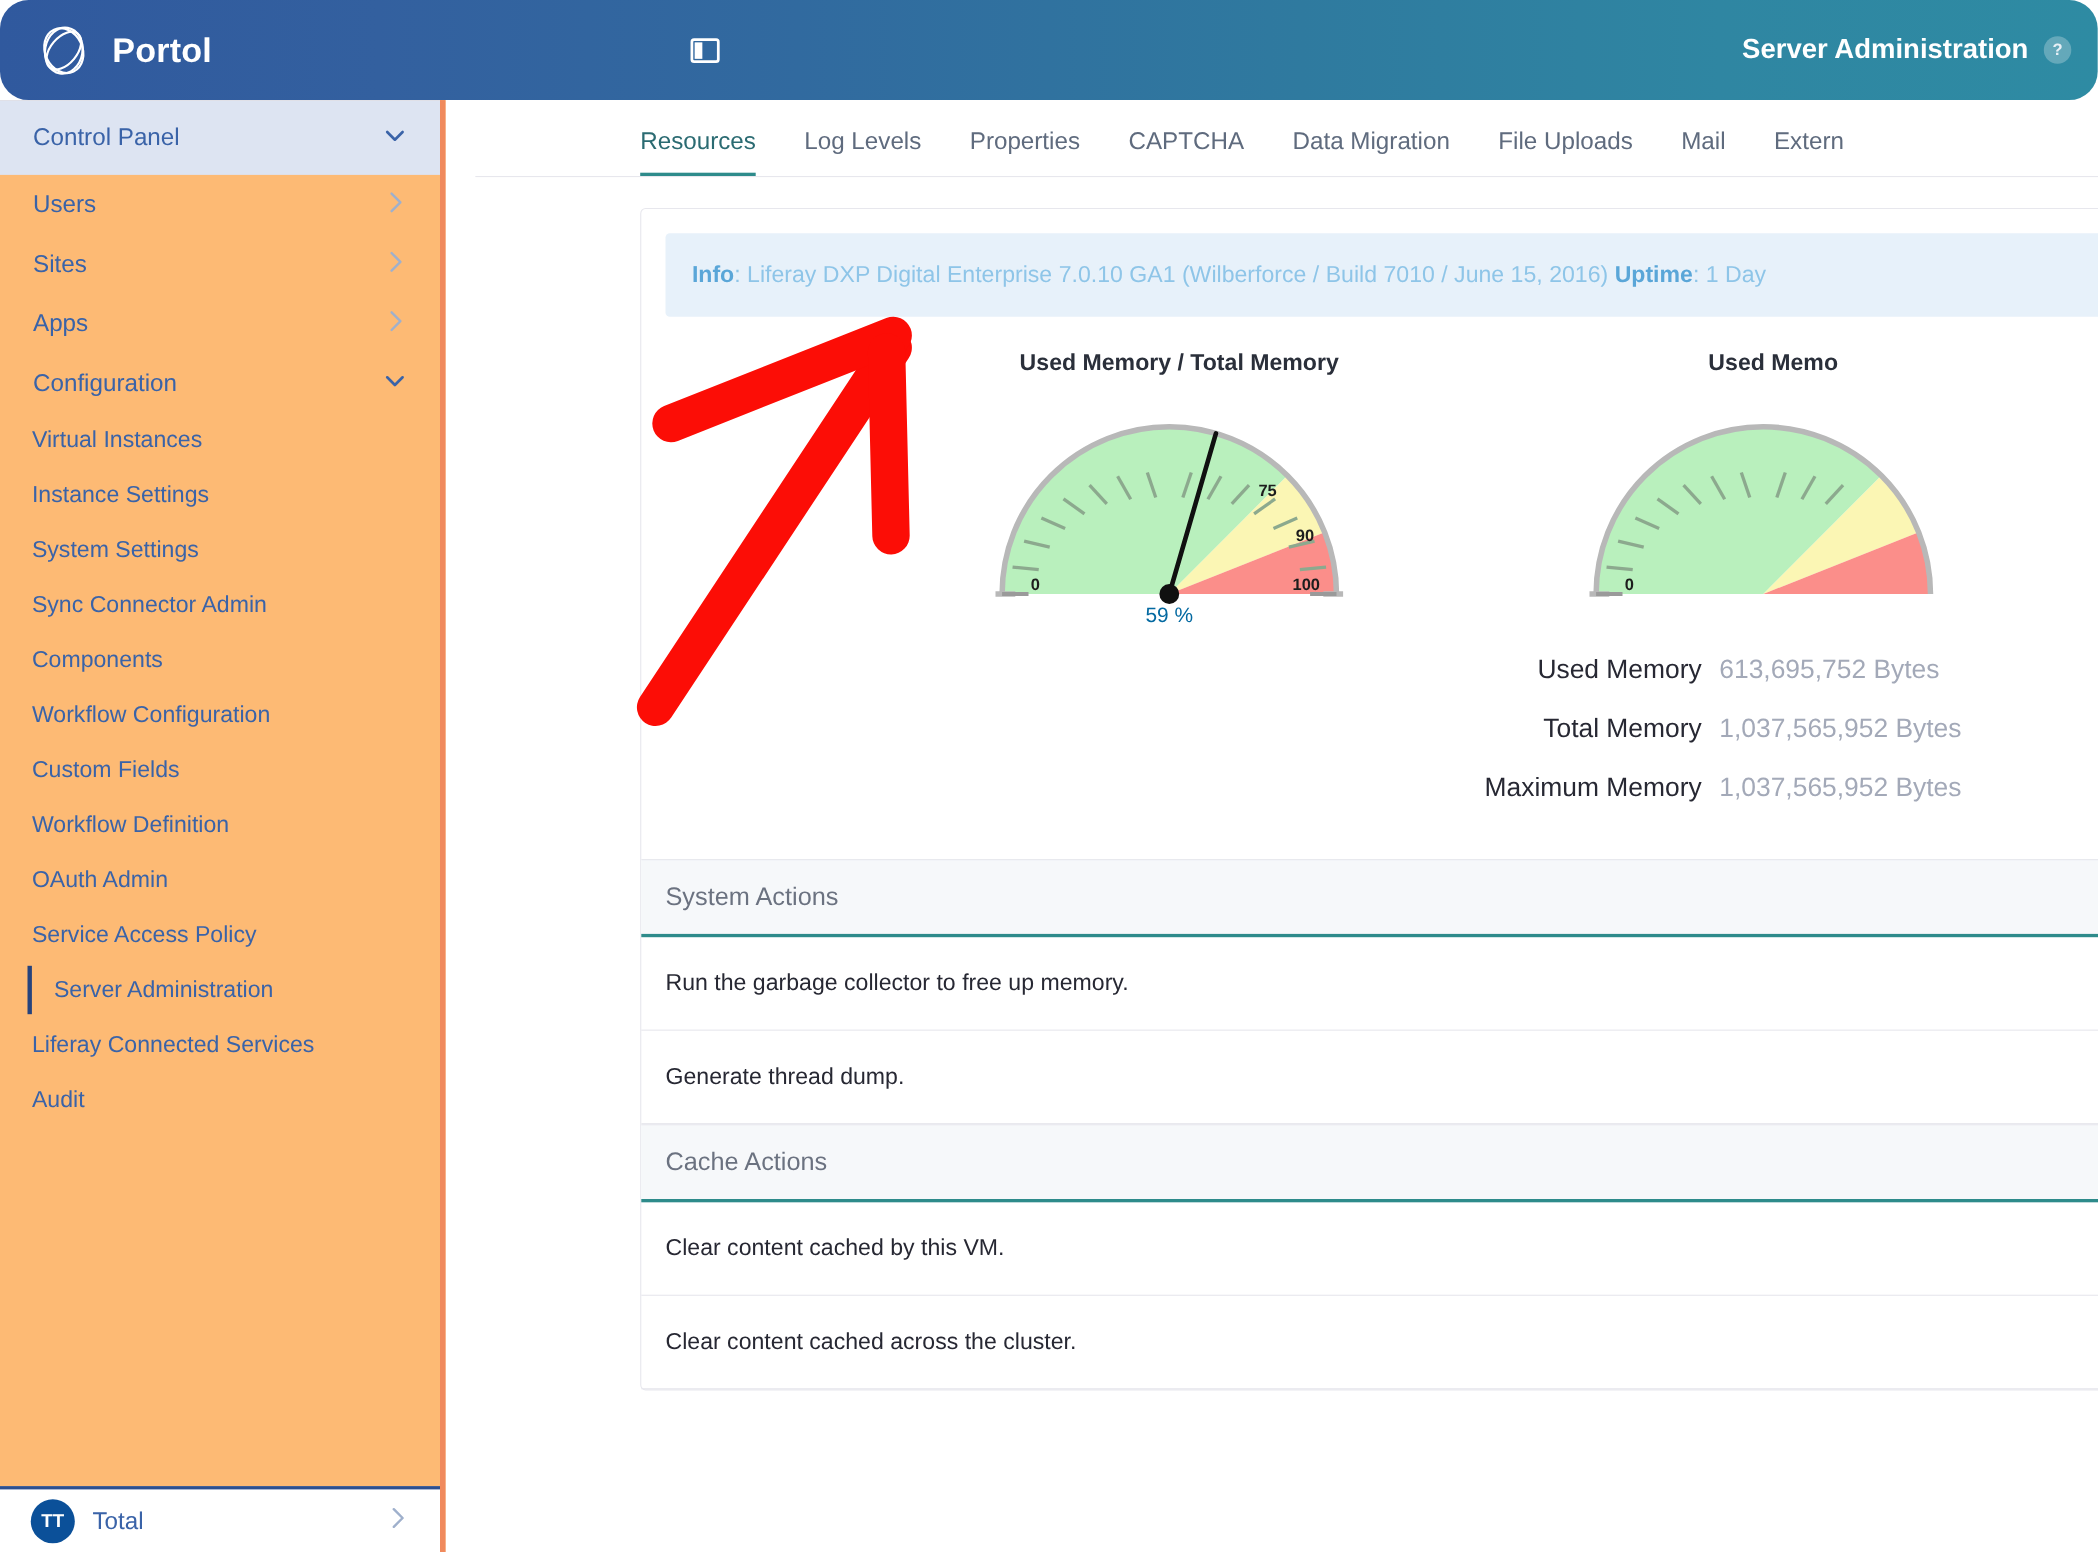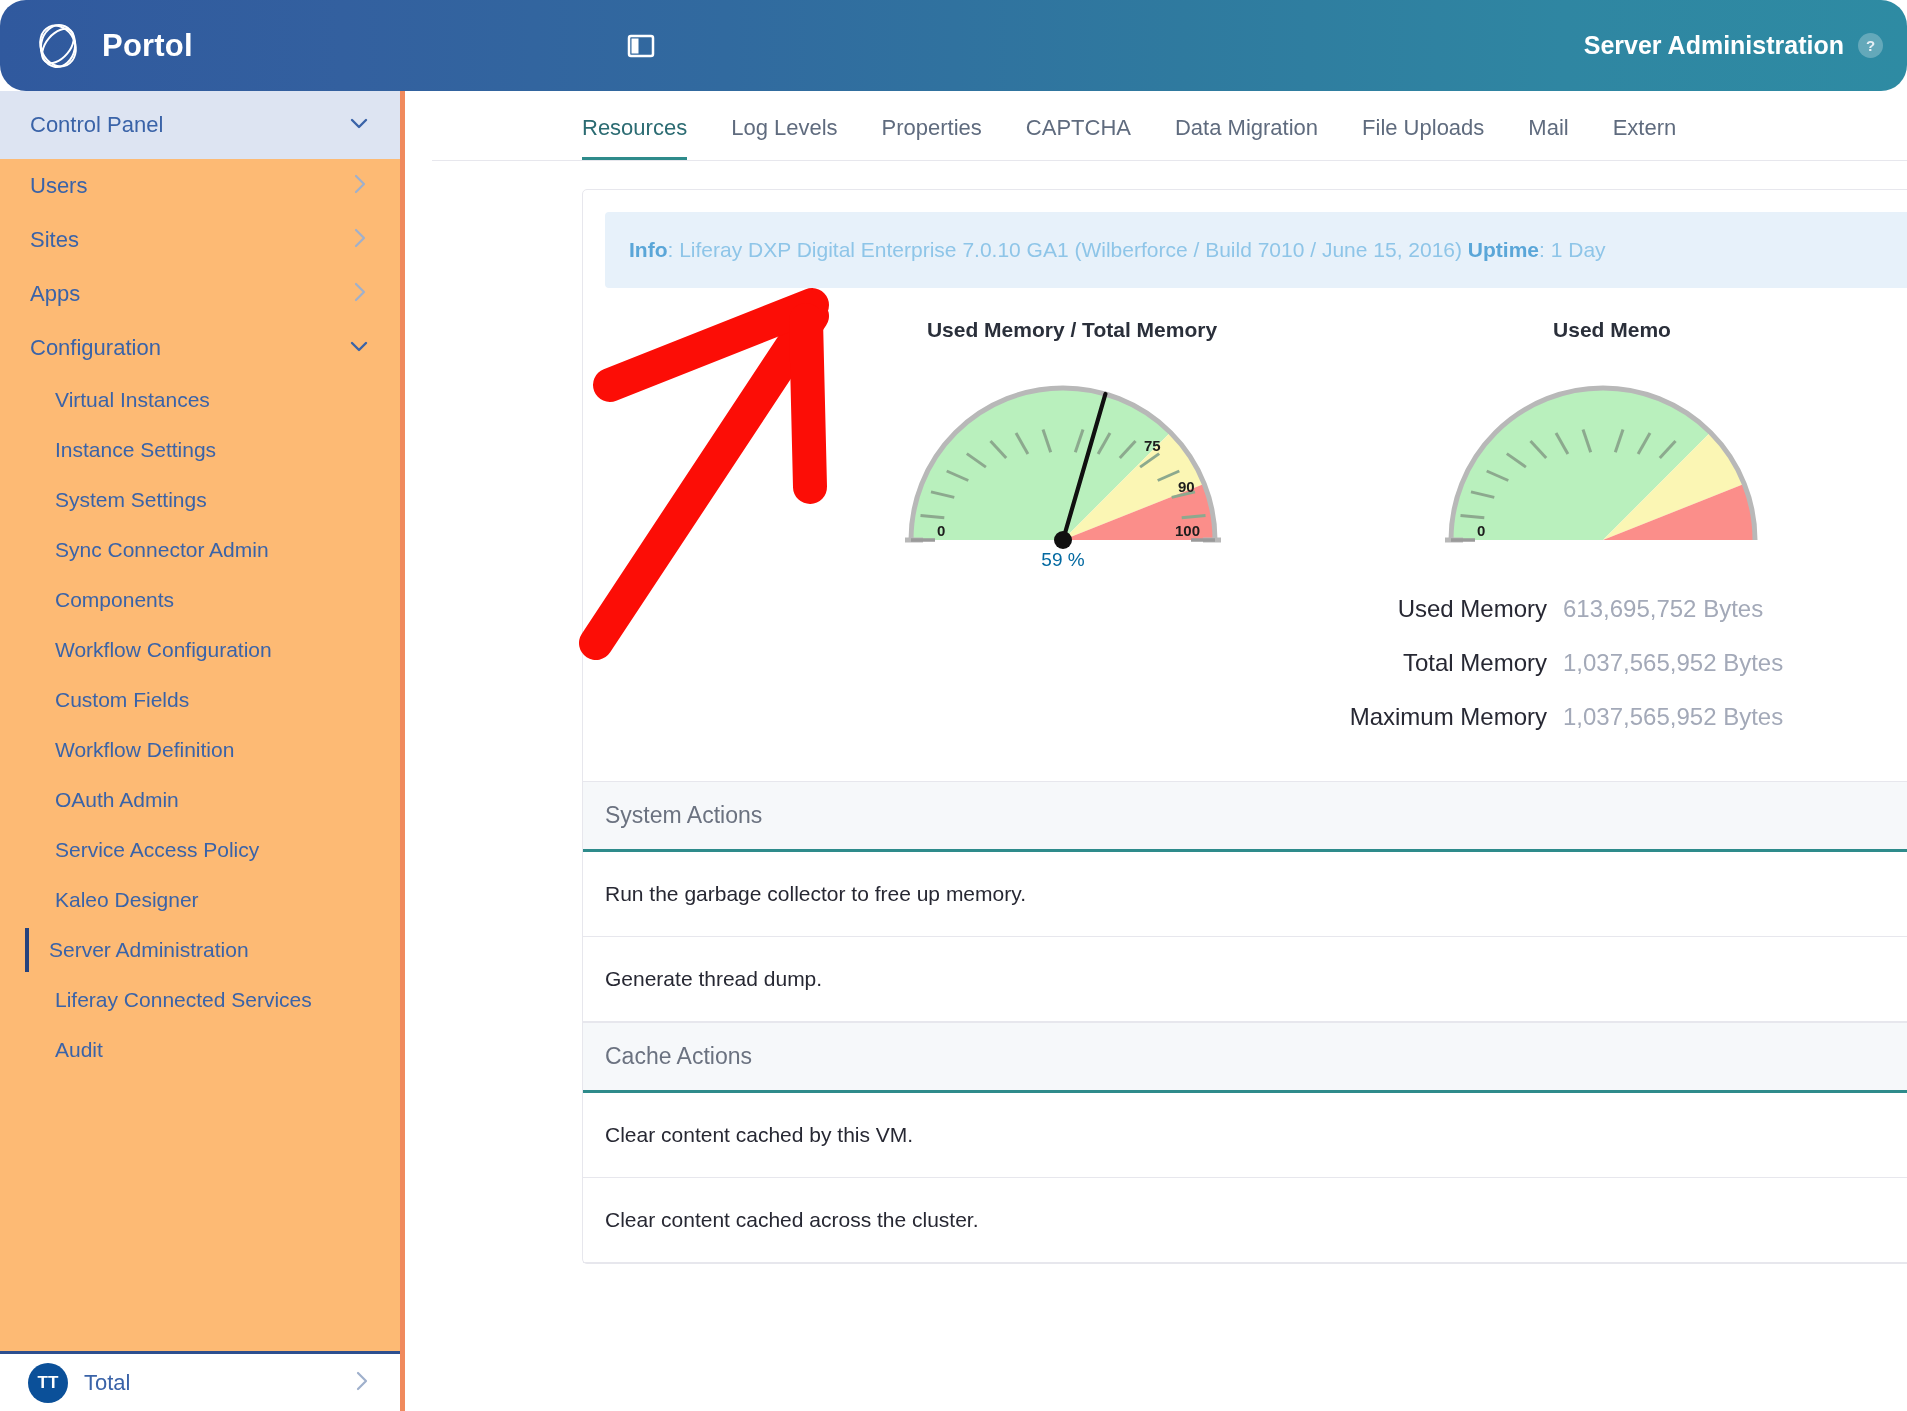--- a/index.html
+++ b/index.html
@@ -77,21 +77,21 @@
     display: flex; align-items: center;
     padding: 0 28px 0 30px;
     cursor: pointer;
   }
   .nav-row .lbl { color: #3a63a8; font-size: 22px; }
   .nav-row .chev { margin-left: auto; }
 
   .sub-row {
     height: 50px;
     display: flex; align-items: center;
-    padding-left: 55px;
+    padding-left: 29px;
     cursor: pointer;
     position: relative;
   }
   .sub-row .lbl { color: #3a63a8; font-size: 21px; }
   .sub-row.active { padding-left: 49px; }
   .sub-row.active::before {
     content: ""; position: absolute;
     left: 25px; top: 3px; bottom: 3px;
     width: 4px; background: #26437d;
   }
@@ -311,23 +311,20 @@
       <span class="lbl">Custom Fields</span>
       </div>
     <div class="sub-row">
       <span class="lbl">Workflow Definition</span>
       </div>
     <div class="sub-row">
       <span class="lbl">OAuth Admin</span>
       </div>
     <div class="sub-row">
       <span class="lbl">Service Access Policy</span>
-      </div>
-    <div class="sub-row">
-      <span class="lbl">Kaleo Designer</span>
       </div>
     <div class="sub-row active">
       <span class="lbl">Server Administration</span>
       </div>
     <div class="sub-row">
       <span class="lbl">Liferay Connected Services</span>
       </div>
     <div class="sub-row">
       <span class="lbl">Audit</span>
       </div>

